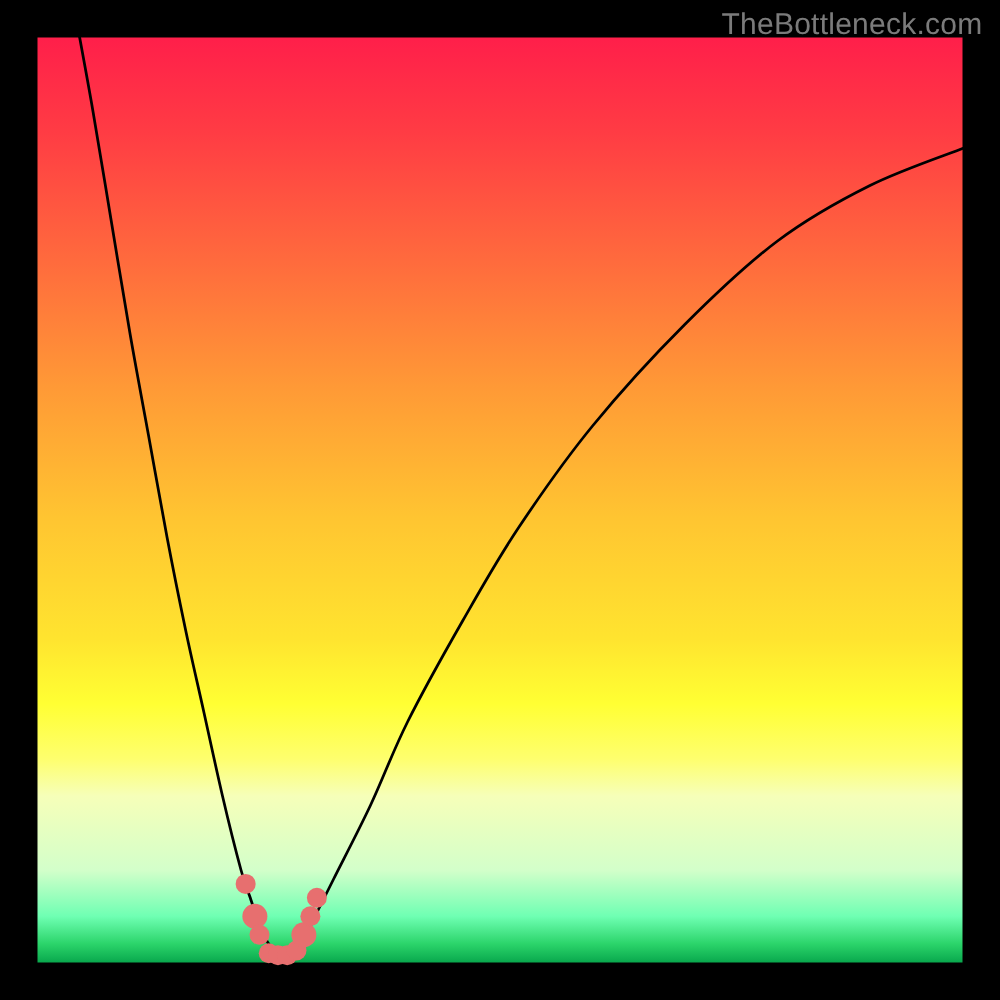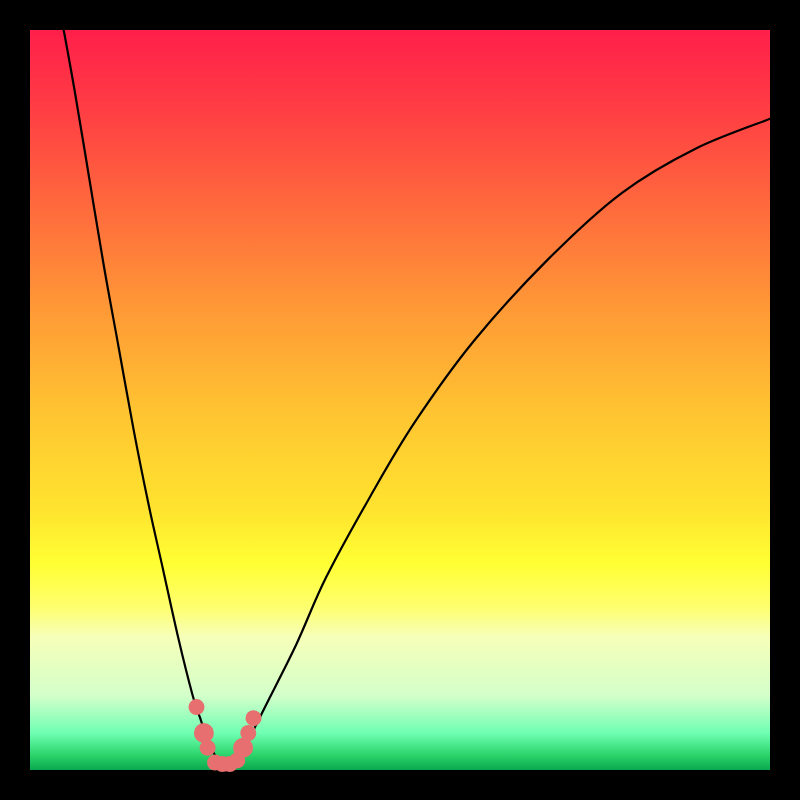--- a/index.html
+++ b/index.html
@@ -59,20 +59,21 @@
     width: 740px;
     height: 740px;
     overflow: visible;
   }
 </style>
 </head>
 <body>
 
 <div class="frame">
 
+  <div class="watermark">TheBottleneck.com</div>
 
   <div class="plot">
     <svg class="curve" viewBox="0 0 740 740" preserveAspectRatio="none">
       <path fill="none" stroke="#000000" stroke-width="2.2" stroke-linecap="round" d="M 29.6 -22.2 C 32.1 -8.6, 39.5 30.8, 44.4 59.2 C 49.3 87.6, 54.3 118.4, 59.2 148.0 C 64.1 177.6, 69.1 208.4, 74.0 236.8 C 78.9 265.2, 83.9 291.1, 88.8 318.2 C 93.7 345.3, 98.7 373.7, 103.6 399.6 C 108.5 425.5, 113.5 450.2, 118.4 473.6 C 123.3 497.0, 128.3 518.0, 133.2 540.2 C 138.1 562.4, 143.1 585.8, 148.0 606.8 C 152.9 627.8, 159.1 652.4, 162.8 666.0 C 166.5 679.6, 167.7 680.8, 170.2 688.2 C 172.7 695.6, 175.1 704.2, 177.6 710.4 C 180.1 716.6, 182.5 721.5, 185.0 725.2 C 187.5 728.9, 189.9 731.4, 192.4 732.6 C 194.9 733.8, 197.3 733.8, 199.8 732.6 C 202.3 731.4, 204.7 727.7, 207.2 725.2 C 209.7 722.7, 212.1 721.5, 214.6 717.8 C 217.1 714.1, 218.3 710.4, 222.0 703.0 C 225.7 695.6, 229.4 688.2, 236.8 673.4 C 244.2 658.6, 256.5 635.2, 266.4 614.2 C 276.3 593.2, 283.7 572.3, 296.0 547.6 C 308.3 522.9, 325.6 492.1, 340.4 466.2 C 355.2 440.3, 367.5 418.1, 384.8 392.2 C 402.1 366.3, 421.8 337.9, 444.0 310.8 C 466.2 283.7, 493.3 254.1, 518.0 229.4 C 542.7 204.7, 567.3 181.3, 592.0 162.8 C 616.7 144.3, 641.3 130.7, 666.0 118.4 C 690.7 106.1, 727.7 93.7, 740.0 88.8"></path>
       <g>
           <circle cx="166.5" cy="677.1" r="8.0" fill="#e76f6f"></circle>
           <circle cx="173.9" cy="703.0" r="10.0" fill="#e76f6f"></circle>
           <circle cx="177.6" cy="717.8" r="8.0" fill="#e76f6f"></circle>
           <circle cx="185.0" cy="732.6" r="8.0" fill="#e76f6f"></circle>
           <circle cx="192.4" cy="734.1" r="8.0" fill="#e76f6f"></circle>

